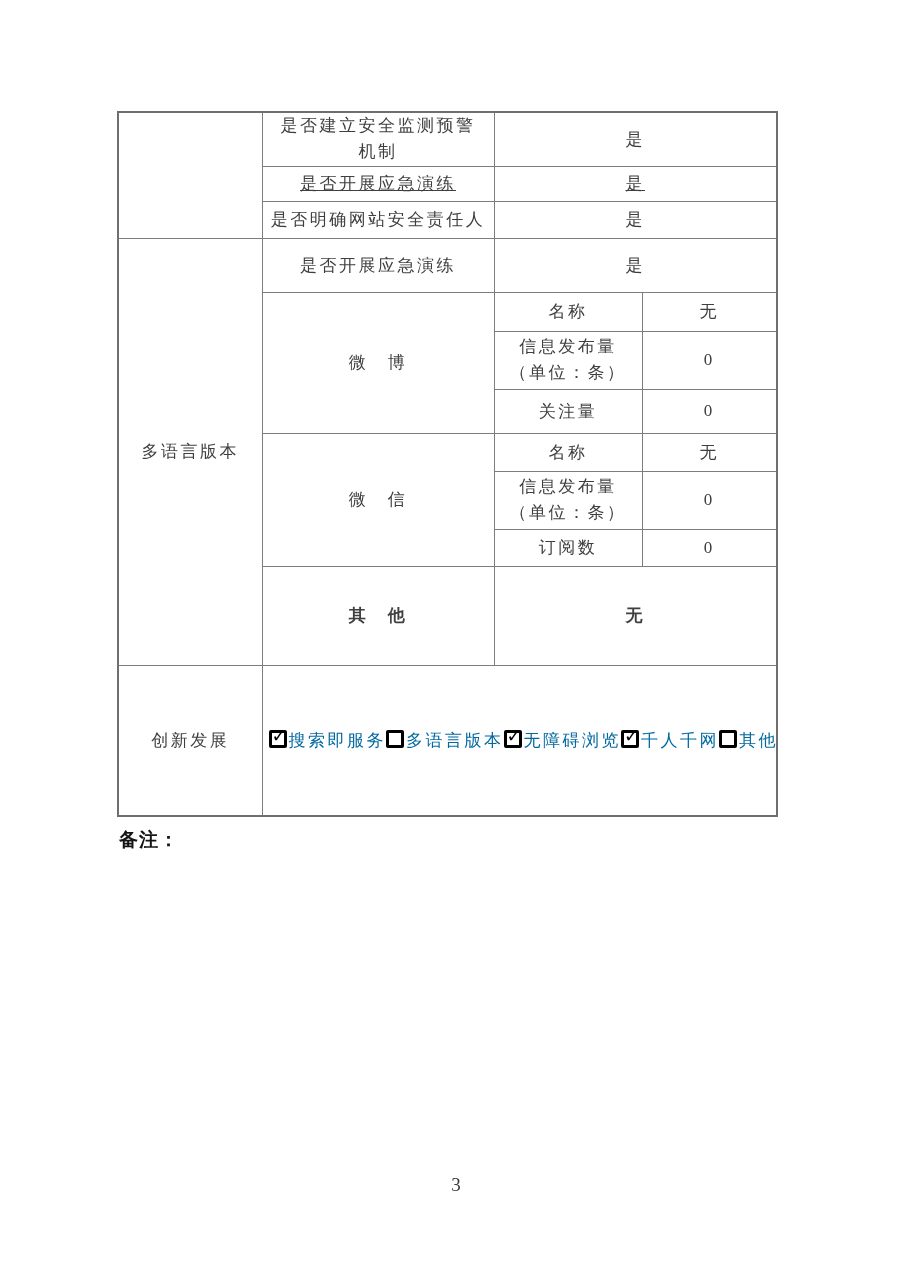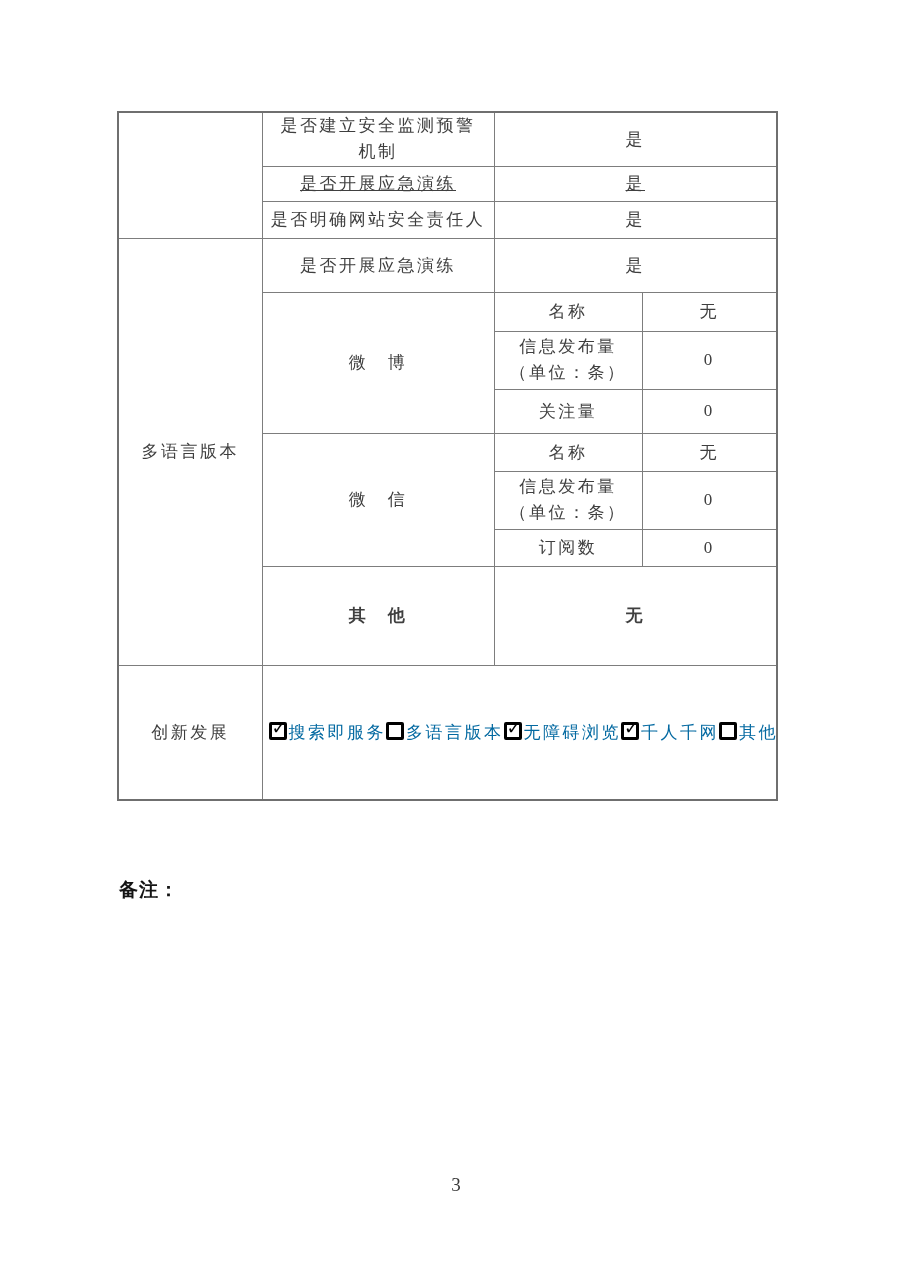--- a/index.html
+++ b/index.html
@@ -44,21 +44,21 @@
   tr.r2  { height: 35px; text-decoration: underline; }
   tr.r3  { height: 37px; }
   tr.r4  { height: 54px; }
   tr.r5  { height: 39px; }
   tr.r6  { height: 58px; }
   tr.r7  { height: 44px; }
   tr.r8  { height: 38px; }
   tr.r9  { height: 58px; }
   tr.r10 { height: 37px; }
   tr.r11 { height: 99px; font-weight: bold; }
-  tr.r12 { height: 135px; }
+  tr.r12 { height: 151px; }
   
   td.cb-cell { padding-bottom: 30px; letter-spacing: 1.5px; }
   .cb-line { white-space: nowrap; }
   .cb-item { display: inline-block; }
   .cb-box {
     position: relative;
     display: inline-block;
     width: 12px;
     height: 12px;
     border: 3px solid #000;
@@ -77,21 +77,21 @@
     letter-spacing: 0;
     font-family: "DejaVu Sans", sans-serif;
     visibility: hidden;
   }
   .cb-box.checked .cb-check { visibility: visible; }
   .cb-label { color: #0369a1; }
   
   .notes-label {
     position: absolute;
     left: 119px;
-    top: 877px;
+    top: 827px;
     font-size: 19px;
     font-weight: 700;
     color: #141414;
     letter-spacing: 1px;
   }
   .page-number {
     position: absolute;
     left: 0;
     top: 1174px;
     width: 912px;

